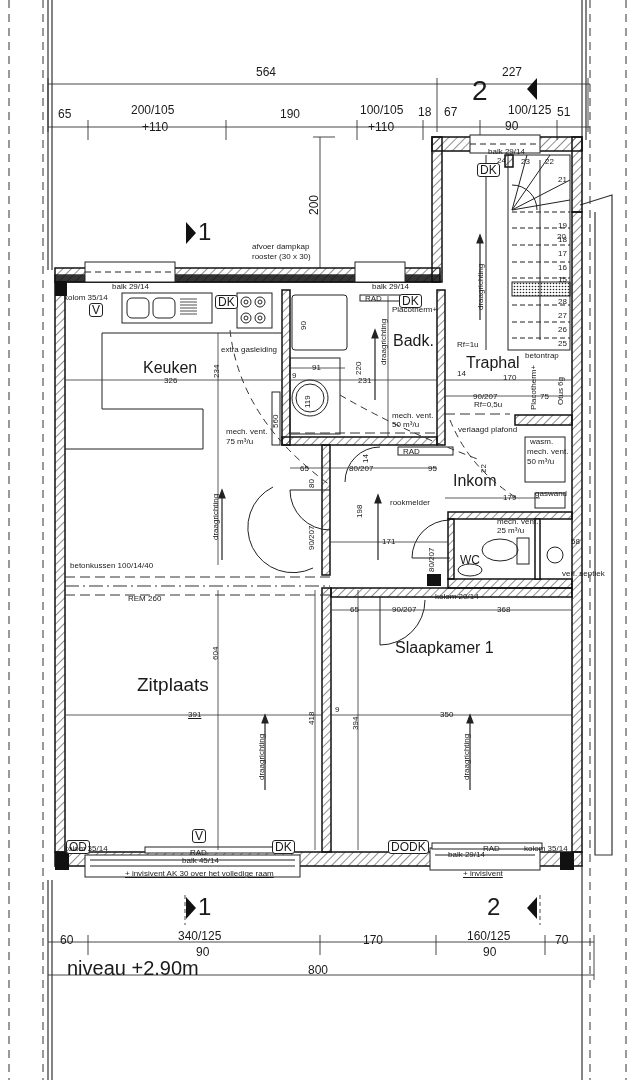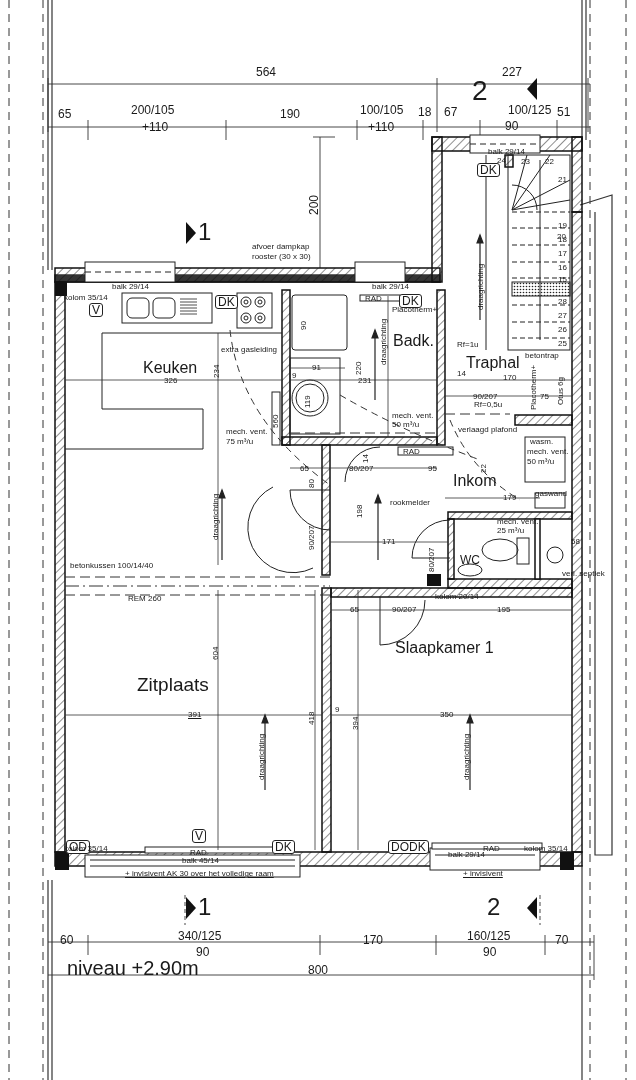--- a/index.html
+++ b/index.html
@@ -377,21 +377,21 @@
 <div class="t sm rot" style="left:212px;top:660px;">604</div>
 <div class="t sm rot" style="left:308px;top:725px;">418</div>
 <div class="t sm rot" style="left:308px;top:550px;">90/207</div>
 <div class="t sm" style="left:335px;top:706px;">9</div>
 <div class="t sm rot" style="left:258px;top:780px;">draagrichting</div>
 <div class="t sm rot" style="left:212px;top:540px;">draagrichting</div>
 
 <div class="t room" style="left:395px;top:640px;">Slaapkamer 1</div>
 <div class="t sm" style="left:350px;top:606px;">65</div>
 <div class="t sm" style="left:392px;top:606px;">90/207</div>
-<div class="t sm" style="left:497px;top:606px;">195</div>
+<div class="t sm" style="left:497px;top:606px;">368</div>
 <div class="t sm" style="left:440px;top:711px;">350</div>
 <div class="t sm rot" style="left:352px;top:730px;">394</div>
 <div class="t sm rot" style="left:463px;top:780px;">draagrichting</div>
 
 <div class="t sm" style="left:64px;top:845px;">kolom 35/14</div>
 <div class="t sm" style="left:524px;top:845px;">kolom 35/14</div>
 <div class="t sm" style="left:182px;top:857px;">balk 45/14</div>
 <div class="t sm" style="left:448px;top:851px;">balk 29/14</div>
 <div class="t sm" style="left:125px;top:870px;text-decoration:underline;">+ invisivent AK 30 over het volledige raam</div>
 <div class="t sm" style="left:463px;top:870px;text-decoration:underline;">+ invisivent</div>

